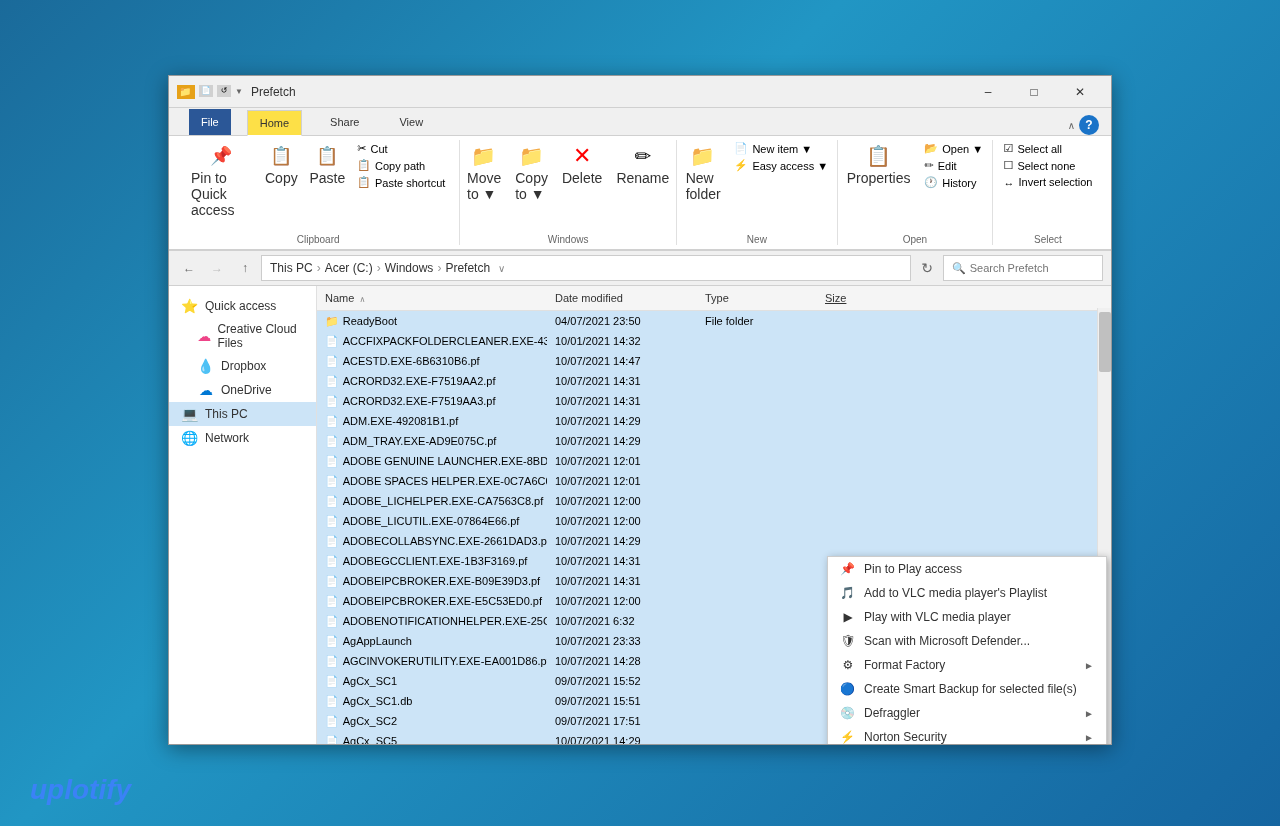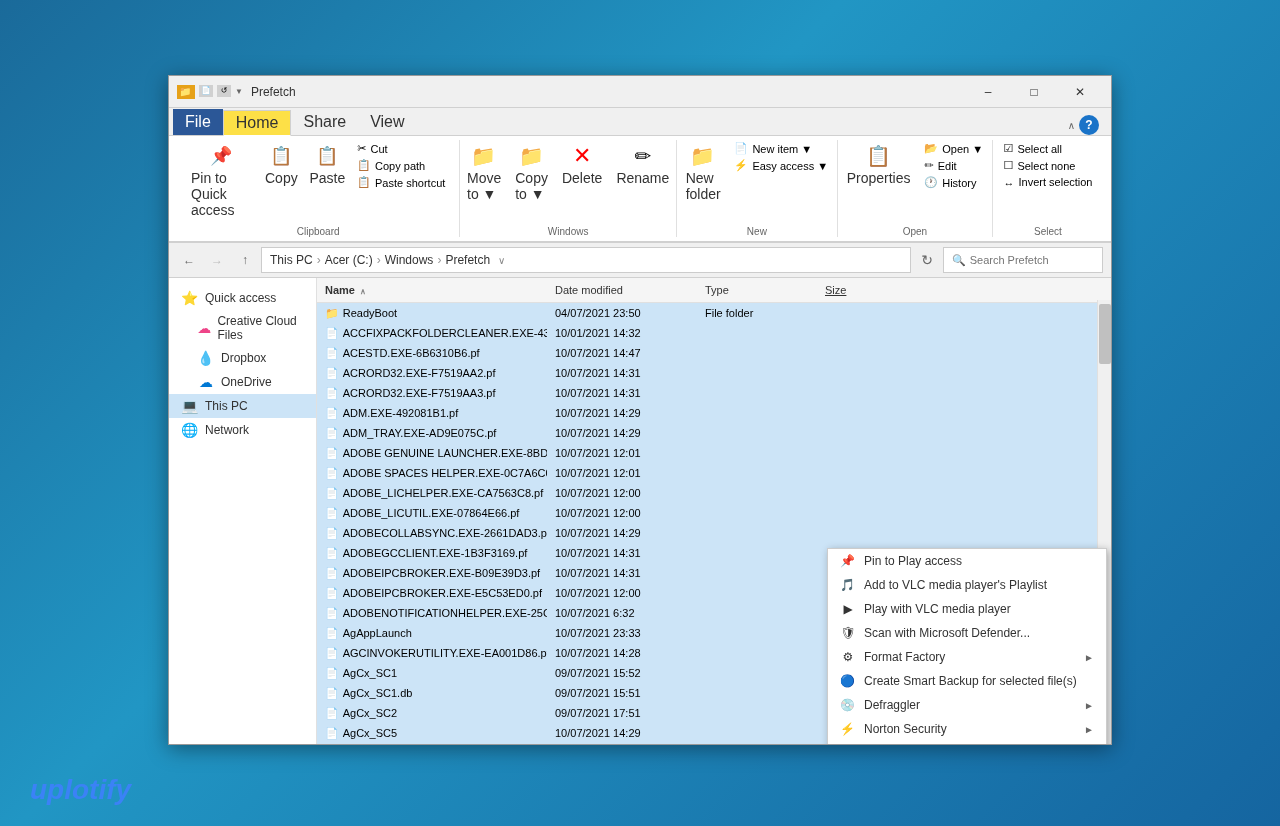--- a/index.html
+++ b/index.html
@@ -81,26 +81,27 @@
     }
     .ribbon-tabs {
       display: flex;
       align-items: flex-end;
       padding: 0 4px;
       height: 28px;
       border-bottom: 1px solid #d0d0d0;
     }
     .ribbon-tab {
       padding: 4px 12px;
-      font-size: 16px;
+      font-size: 11px;
       cursor: pointer;
       color: #333;
       height: 26px;
       display: flex;
       align-items: center;
+      margin-left: 16px;
     }
     .ribbon-tab.active {
       background: #fde047;
       border: 1px solid #d0d0d0;
       border-bottom: 1px solid white;
       margin-bottom: -1px;
       font-weight: 500;
     }
     .ribbon-tab.file-tab {
       background: #2b5797;
@@ -127,21 +128,21 @@
     .ribbon-group:last-child { border-right: none; }
     .ribbon-group-items {
       display: flex;
       align-items: flex-start;
       gap: 2px;
       flex: 1;
     }
     .ribbon-group-label {
       font-size: 10px;
       color: #666;
-      margin-top: 4px;
+      margin-top: 12px;
       text-align: right;
     }
     .ribbon-btn {
       display: flex;
       flex-direction: column;
       align-items: center;
       padding: 4px 6px;
       cursor: pointer;
       min-width: 44px;
       border-radius: 2px;
@@ -282,21 +283,21 @@
       border-bottom: 1px solid #e0e0e0;
       padding: 4px 0;
       flex-shrink: 0;
     }
     .col-header {
       font-size: 11px;
       color: #333;
       padding: 2px 8px;
       cursor: pointer;
     }
-    .col-name { width: 230px; font-weight: bold; }
+    .col-name { width: 230px; }
     .col-date { width: 150px; }
     .col-type { width: 120px; }
     .col-size { width: 80px; text-decoration: underline; }
 
     .file-list {
       overflow-y: auto;
       flex: 1;
     }
     .file-row {
       display: flex;

